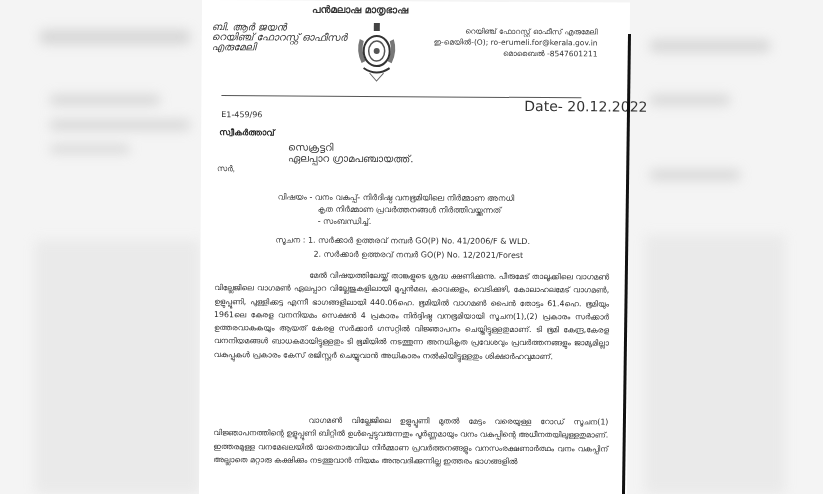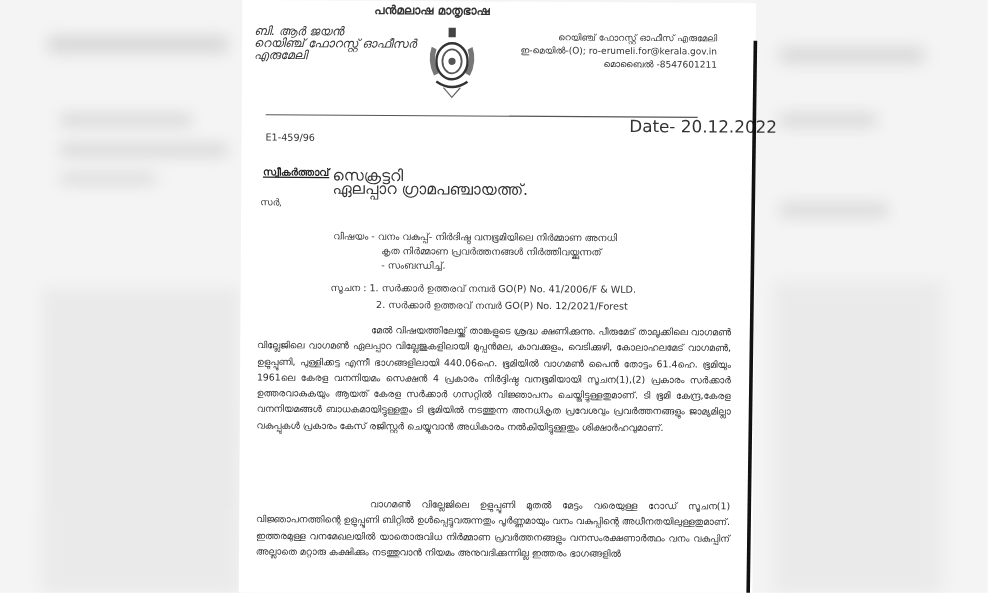--- a/index.html
+++ b/index.html
@@ -27,22 +27,22 @@
   }
   .abs { position:absolute; white-space:nowrap; }
   .hdr-title { left:110px; top:3px; font-size:10px; font-weight:bold; color:#333; }
   .from { left:10px; top:22px; font-size:10px; line-height:10px; color:#333;font-style:italic; }
   .emblem { left:150px; top:20px; width:50px; height:62px; }
   .office { left:232px; top:24px; font-size:7.5px; line-height:11px; color:#333; }
   .office .r { text-align:right; }
   .rule { left:20px; top:95px; width:360px; height:1px; background:#555; }
   .ref { left:20px; top:110px; font-size:8px; color:#333; }
   .date { left:295px; top:96px; font-size:14px; color:#333;margin-left:28px; }
-  .recv { left:18px; top:139px; font-size:8.5px; font-weight:bold; color:#222;text-decoration:underline; }
-  .sec { left:76px; top:141px; font-size:13px; line-height:11px; color:#333; }
+  .recv { left:18px; top:127px; font-size:8.5px; font-weight:bold; color:#222; }
+  .sec { left:87px; top:141px; font-size:10px; line-height:11px; color:#333; }
   .sir { left:16px; top:164px; font-size:8px; color:#333;font-family:Liberation Serif, serif; }
   .subject { left:77px; top:191px; font-size:8px; line-height:12px; color:#333; }
   .refs { left:75px; top:233px; font-size:8px; line-height:14px; color:#333; }
   .para { left:14px; width:395px; font-size:7.8px; line-height:13.3px; color:#2b2b2b; white-space:normal; text-align:justify; }
   .p1 { top:268px; text-indent:95px; }
   .p2 { top:413px; text-indent:95px; }
 </style>
 </head>
 <body>
 

